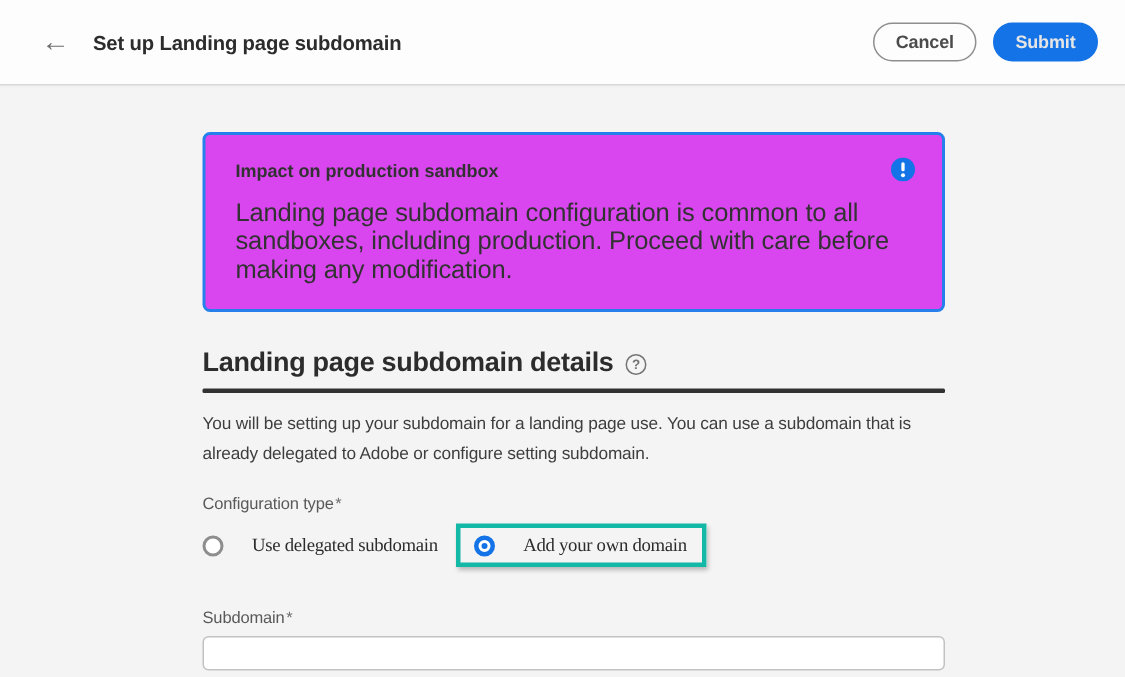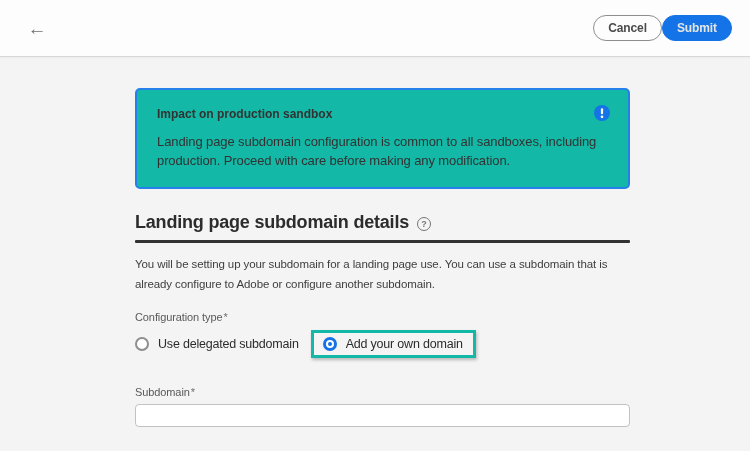--- a/index.html
+++ b/index.html
@@ -26,47 +26,47 @@
     width: 26px; height: 26px;
     display: flex; align-items: center; justify-content: center;
     color: #6e6e6e; font-size: 19px; line-height: 1;
     cursor: pointer; background: none; border: none;
   }
   .header-title {
     margin-left: 12px;
     font-size: 13.5px; font-weight: bold; letter-spacing: -0.1px;
     color: #2c2c2c;
   }
-  .header-actions { margin-left: auto; display: flex; align-items: center; }
+  .header-actions { margin-left: auto; display: flex; gap: 11px; align-items: center; }
   .btn {
     height: 26px; border-radius: 14px;
     font-family: inherit; font-size: 12px; font-weight: bold;
     padding: 0 14px; cursor: pointer; letter-spacing: -0.1px;
     display: flex; align-items: center; justify-content: center;
   }
   .btn-secondary { background: #fdfdfd; border: 1.6px solid #8e8e8e; color: #4b4b4b; }
   .btn-primary  { background: #1473e6; border: 1.6px solid #1473e6; color: #e5e5e5; }
 
   
   .content { position: absolute; top: 57px; left: 135px; width: 495px; }
 
   
   .alert {
     margin-top: 31px;
-    background: #14b8a6;
+    background: #d946ef;
     border: 2px solid #2680eb;
     border-radius: 5px;
     padding: 15px 18px 17px 20px;
   }
   .alert-head { display: flex; align-items: flex-start; }
   .alert-title { font-size: 12px; font-weight: bold; color: #323232; padding-top: 2px; }
   .alert-icon { margin-left: auto; width: 16px; height: 16px; flex: 0 0 auto; }
   .alert-body {
     margin-top: 11px;
-    font-size: 13px; letter-spacing: -0.1px;
+    font-size: 17px; letter-spacing: -0.1px;
     line-height: 19px; color: #323232;
     padding-right: 6px;
   }
 
   
   .section-head { margin-top: 23px; }
   .section-title-row { display: flex; align-items: center; gap: 8px; }
   .section-title { font-size: 18px; font-weight: bold; color: #2c2c2c; letter-spacing: -0.2px; }
   .help-icon {
     width: 14px; height: 14px; border-radius: 50%;
@@ -84,21 +84,21 @@
 
   
   .field-label {
     font-size: 11px; color: #595959; letter-spacing: -0.1px;
     display: flex; align-items: baseline; gap: 1px;
   }
   .asterisk { font-size: 11px; color: #6e6e6e; }
   .config-field { margin-top: 17px; }
 
   .radio-row { margin-top: 7px; display: flex; align-items: center; }
-  .radio-option { display: flex; align-items: center; gap: 9px; cursor: pointer; }
+  .radio-option { display: flex; align-items: center; gap: 19px; cursor: pointer; font-family: Liberation Serif, serif; }
   .radio-circle {
     width: 14px; height: 14px; border-radius: 50%;
     border: 2px solid #8e8e8e; background: #ffffff; flex: 0 0 auto;
   }
   .radio-circle.selected {
     border: 3px solid #1473e6;
     display: flex; align-items: center; justify-content: center;
   }
   .radio-circle.selected::after {
     content: ""; width: 4px; height: 4px; border-radius: 50%; background: #1473e6;
@@ -123,20 +123,21 @@
     padding: 0 8px; outline: none;
   }
 </style>
 </head>
 <body>
 
 <div class="screen">
 
   <div class="header">
     <button class="back-btn">←</button>
+    <div class="header-title">Set up Landing page subdomain</div>
     <div class="header-actions">
       <button class="btn btn-secondary">Cancel</button>
       <button class="btn btn-primary">Submit</button>
     </div>
   </div>
 
   <div class="content">
 
     <div class="alert">
       <div class="alert-head">
@@ -151,21 +152,21 @@
     </div>
 
     <div class="section-head">
       <div class="section-title-row">
         <div class="section-title">Landing page subdomain details</div>
         <div class="help-icon">?</div>
       </div>
       <div class="section-divider"></div>
     </div>
 
-    <div class="section-desc">You will be setting up your subdomain for a landing page use. You can use a subdomain that is already configure to Adobe or configure another subdomain.</div>
+    <div class="section-desc">You will be setting up your subdomain for a landing page use. You can use a subdomain that is already delegated to Adobe or configure setting subdomain.</div>
 
     <div class="config-field">
       <div class="field-label">
         <span>Configuration type</span>
           <span class="asterisk">*</span>
       </div>
       <div class="radio-row">
         <div class="radio-option">
           <span class="radio-circle"></span>
           <span class="radio-label">Use delegated subdomain</span>

